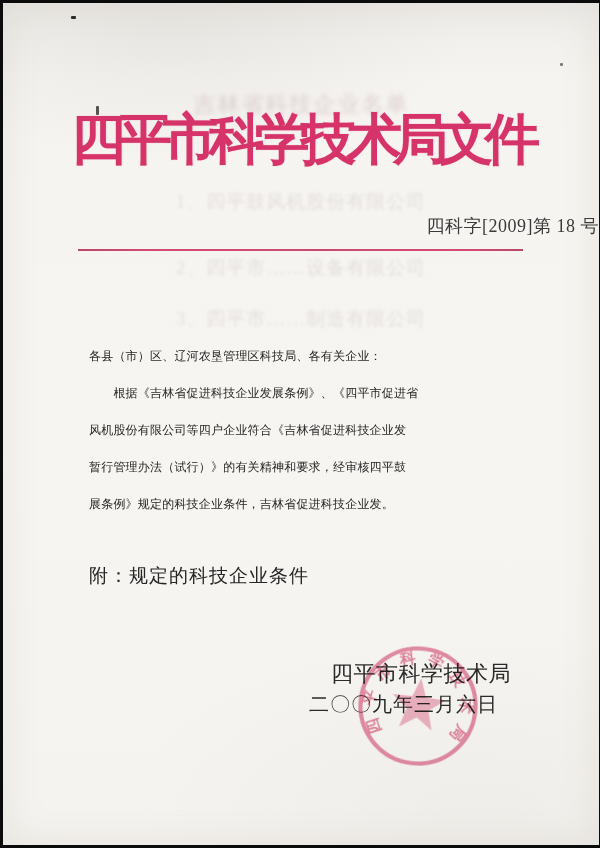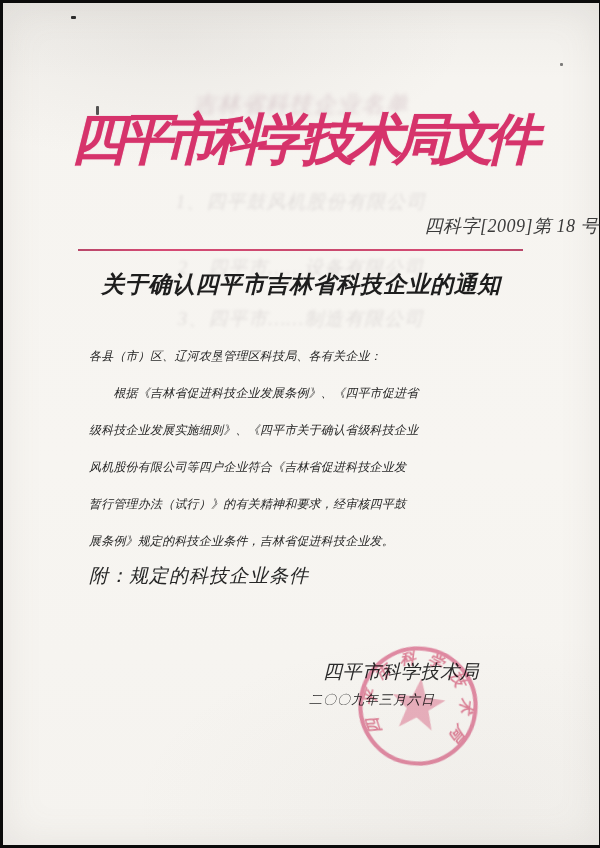--- a/index.html
+++ b/index.html
@@ -6,21 +6,20 @@
   body{
     width:600px;height:848px;position:relative;overflow:hidden;
     background:#0b0b0b;
     font-family:"Liberation Serif","DejaVu Serif",serif;
   }
   .page{
     position:absolute;top:3px;left:3px;right:1px;bottom:3px;
     background:
       linear-gradient(180deg,#efede9 0%,#f6f4f0 9%,#f7f5f1 55%,#f5f3ef 100%);
     box-shadow:inset 0 0 40px rgba(120,115,105,.12);
-    font-style:italic;
   }
   .tex{position:absolute;inset:0;pointer-events:none;
     background:
       radial-gradient(420px 180px at 28% 4%, rgba(150,145,140,.10), transparent 70%),
       radial-gradient(500px 260px at 80% 96%, rgba(150,145,140,.06), transparent 70%);
   }
   
   .bleed{position:absolute;left:0;width:100%;text-align:center;
     color:#8d8287;opacity:.20;filter:blur(1.4px);font-size:19px;letter-spacing:1px;}
   .bleed-a{top:86px;font-size:23px;color:#bfa3ad;opacity:.45;filter:blur(2px);}
@@ -48,26 +47,26 @@
   .body-text{
     position:absolute;top:340px;left:86px;width:440px;
     font-size:12px;color:#262626;
   }
   .body-text .line{height:37px;line-height:26px;letter-spacing:.2px;white-space:nowrap;}
   .attachment{
     position:absolute;top:560px;left:86px;
     font-size:19px;color:#262626;letter-spacing:1px;
   }
   .issuer{
-    position:absolute;top:656px;left:320px;
-    font-size:19px;color:#2a2a2a;letter-spacing:.5px;text-align:right;
+    position:absolute;top:656px;left:328px;
+    font-size:22px;color:#2a2a2a;letter-spacing:.5px;text-align:right;
   }
   .doc-date{
     position:absolute;top:688px;left:306px;
-    font-size:13px;color:#2a2a2a;letter-spacing:1px;
+    font-size:20px;color:#2a2a2a;letter-spacing:1px;
   }
   .seal{
     position:absolute;left:330px;top:618px;width:170px;height:170px;
     mix-blend-mode:multiply;opacity:.85;transform:rotate(7deg);
   }
   .speck{position:absolute;background:#2c2c2c;border-radius:1px;}
   .speck-1{left:68px;top:13px;width:5px;height:3px;}
   .speck-2{left:93px;top:103px;width:3px;height:9px;opacity:.8;}
   .speck-3{left:557px;top:60px;width:3px;height:3px;opacity:.6;}
 </style>
@@ -81,26 +80,24 @@
   <div class="bleed bleed-b">1、四平鼓风机股份有限公司</div>
   <div class="bleed bleed-c">2、四平市……设备有限公司</div>
   <div class="bleed bleed-d">3、四平市……制造有限公司</div>
 
   <h1 class="header-title">四平市科学技术局文件</h1>
 
   <div class="doc-number">四科字[2009]第 18 号</div>
 
   <div class="red-rule"></div>
 
-  <h2 class="notice-title">关于确认四平市吉林省科技企业的通知</h2>
 
   <div class="body-text">
     <div class="line">各县（市）区、辽河农垦管理区科技局、各有关企业：</div>
     <div class="line">　　根据《吉林省促进科技企业发展条例》、《四平市促进省</div>
-    <div class="line">级科技企业发展实施细则》、《四平市关于确认省级科技企业</div>
     <div class="line">风机股份有限公司等四户企业符合《吉林省促进科技企业发</div>
     <div class="line">暂行管理办法（试行）》的有关精神和要求，经审核四平鼓</div>
     <div class="line">展条例》规定的科技企业条件，吉林省促进科技企业发。</div>
   </div>
 
   <div class="attachment">附：规定的科技企业条件</div>
 
   <div class="issuer">四平市科学技术局</div>
 
   <div class="doc-date">二〇〇九年三月六日</div>

